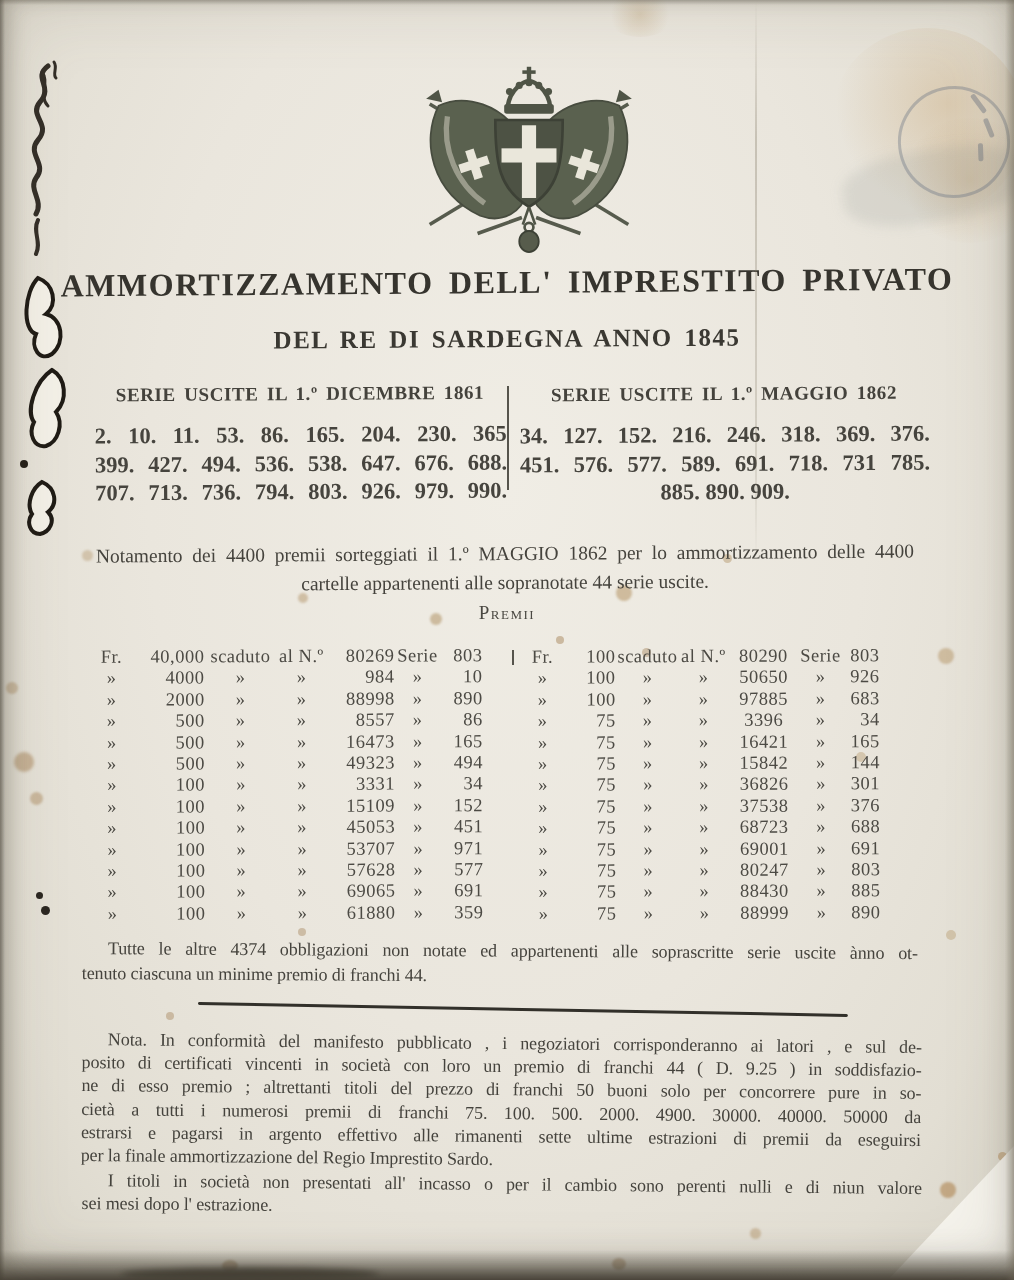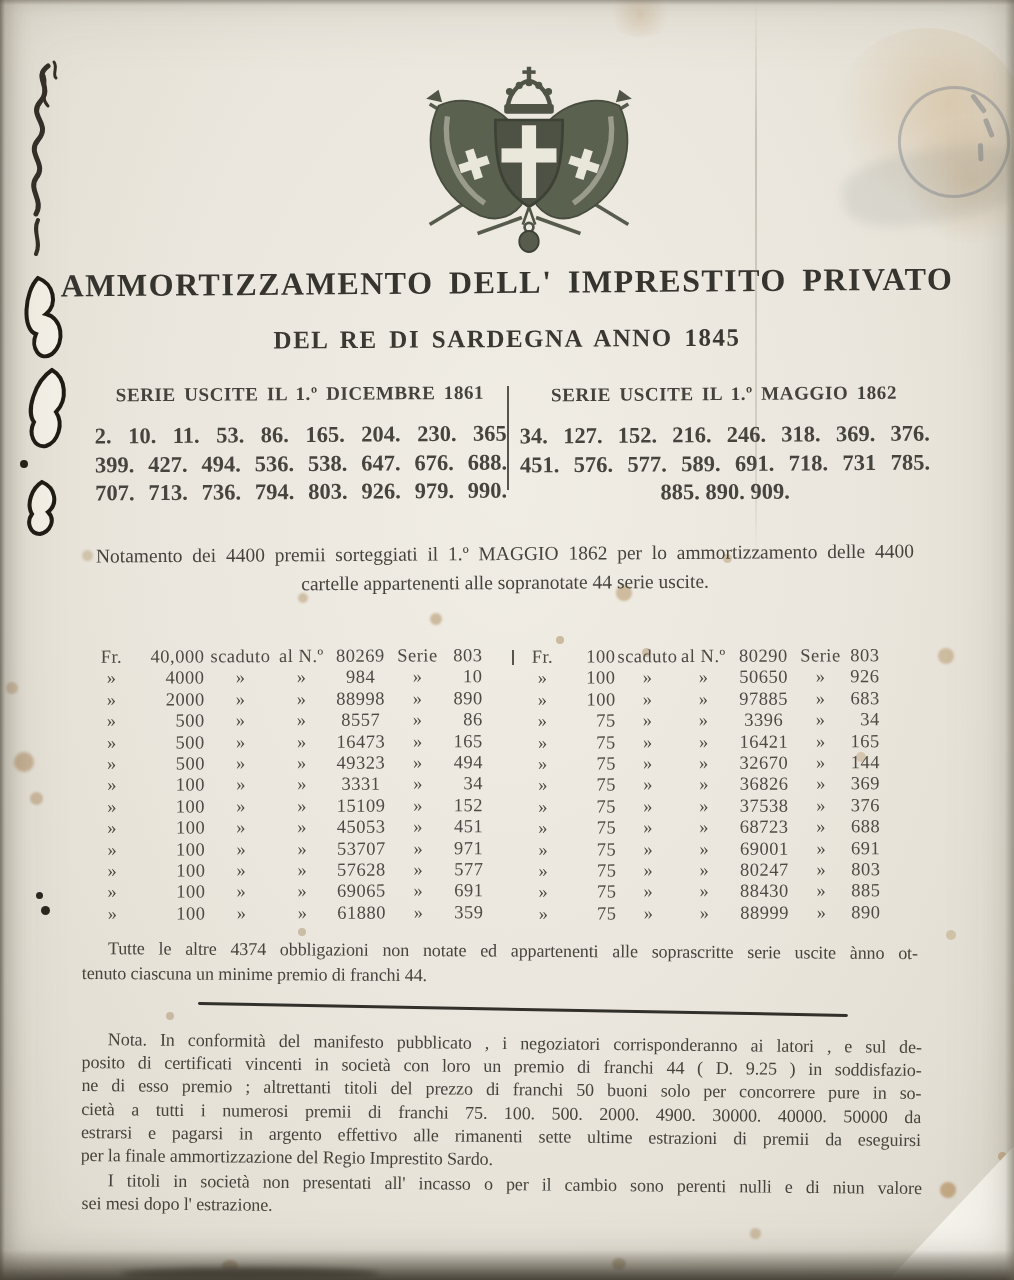--- a/index.html
+++ b/index.html
@@ -41,21 +41,21 @@
   .ptable{top:646px;font-size:18.5px;color:#4c4a44;transform:rotate(-.25deg);}
   .ptable.lft{left:95px;width:388px;}
   .ptable.rgt{left:528px;width:352px;}
   .trow{display:flex;height:21.4px;line-height:21.4px;white-space:nowrap;}
   .c{display:inline-block;overflow:visible;}
   .ptable .c{letter-spacing:.5px;}
   .ptable.lft .c1{width:34px;text-align:center;}
   .ptable.lft .c2{width:76px;text-align:right;}
   .ptable.lft .c3{width:72px;text-align:center;}
   .ptable.lft .c4{width:50px;text-align:center;}
-  .ptable.lft .c5{width:68px;text-align:center;}
+  .ptable.lft .c5{width:68px;text-align:right;}
   .ptable.lft .c6{width:46px;text-align:center;}
   .ptable.lft .c7{width:42px;text-align:right;}
   .ptable.rgt .c1{width:30px;text-align:center;}
   .ptable.rgt .c2{width:58px;text-align:right;}
   .ptable.rgt .c3{width:64px;text-align:center;}
   .ptable.rgt .c4{width:48px;text-align:center;}
   .ptable.rgt .c5{width:72px;text-align:center;}
   .ptable.rgt .c6{width:42px;text-align:center;}
   .ptable.rgt .c7{width:38px;text-align:right;}
   .table-tick{left:512px;top:650px;width:2px;height:15px;background:#56544c;}
@@ -178,20 +178,21 @@
     <div class="sline jall">34. 127. 152. 216. 246. 318. 369. 376.</div>
     <div class="sline jall">451. 576. 577. 589. 691. 718. 731 785.</div>
     <div class="sline ctr">885. 890. 909.</div>
   </div>
 
   <div class="abs notamento">
     <div class="jall">Notamento dei 4400 premii sorteggiati il 1.º MAGGIO 1862 per lo ammortizzamento delle 4400</div>
     <div class="ctr">cartelle appartenenti alle sopranotate 44 serie uscite.</div>
   </div>
 
+  <div class="abs premii">Premii</div>
 
   <div class="abs ptable lft">
       <div class="trow">
         <span class="c c1">Fr.</span>
         <span class="c c2">40,000</span>
         <span class="c c3">scaduto</span>
         <span class="c c4">al N.º</span>
         <span class="c c5">80269</span>
         <span class="c c6">Serie</span>
         <span class="c c7">803</span>
@@ -349,32 +350,32 @@
         <span class="c c4">»</span>
         <span class="c c5">16421</span>
         <span class="c c6">»</span>
         <span class="c c7">165</span>
       </div>
       <div class="trow">
         <span class="c c1">»</span>
         <span class="c c2">75</span>
         <span class="c c3">»</span>
         <span class="c c4">»</span>
-        <span class="c c5">32670</span>
+        <span class="c c5">15842</span>
         <span class="c c6">»</span>
         <span class="c c7">144</span>
       </div>
       <div class="trow">
         <span class="c c1">»</span>
         <span class="c c2">75</span>
         <span class="c c3">»</span>
         <span class="c c4">»</span>
         <span class="c c5">36826</span>
         <span class="c c6">»</span>
-        <span class="c c7">369</span>
+        <span class="c c7">301</span>
       </div>
       <div class="trow">
         <span class="c c1">»</span>
         <span class="c c2">75</span>
         <span class="c c3">»</span>
         <span class="c c4">»</span>
         <span class="c c5">37538</span>
         <span class="c c6">»</span>
         <span class="c c7">376</span>
       </div>

